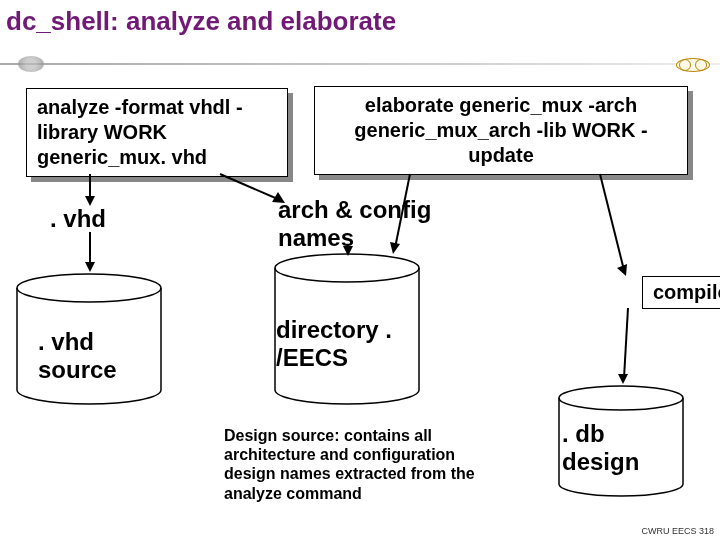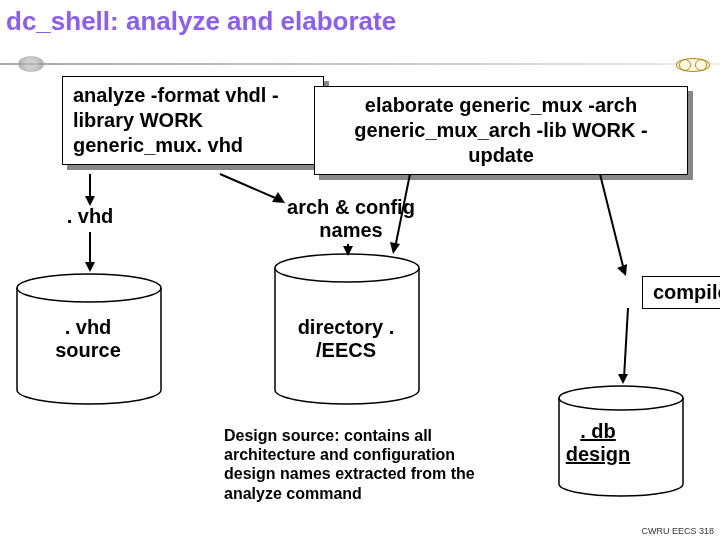--- a/index.html
+++ b/index.html
@@ -11,21 +11,21 @@
     background: #fff;
     position: relative;
     overflow: hidden;
   }
   .title {
     position: absolute;
     left: 6px;
     top: 6px;
     font-size: 26px;
     font-weight: bold;
-    color: #8b5cf6;
+    color: #701a75;
   }
   .hr-decor {
     position: absolute;
     left: 0;
     top: 56px;
     width: 720px;
     height: 16px;
   }
   .hr-line {
     position: absolute;
@@ -63,28 +63,27 @@
   .shadowbox {
     position: absolute;
     background: #fff;
     border: 1.5px solid #000;
     box-shadow: 5px 5px 0 #888;
     font-size: 20px;
     font-weight: bold;
     padding: 6px 10px;
     line-height: 1.25;
   }
-  .box-analyze { left: 26px; top: 76px; width: 240px; margin-left: 36px; }
+  .box-analyze { left: 26px; top: 88px; width: 240px; }
   .box-elaborate { left: 314px; top: 86px; width: 352px; text-align: center; }
 
   .label {
     position: absolute;
-    font-size: 20px;
+    font-size: 24px;
     font-weight: bold;
-    text-align: center;
     line-height: 1.15;
   }
 
   .plainbox {
     position: absolute;
     background: #fff;
     border: 1.5px solid #000;
     font-size: 20px;
     font-weight: bold;
     padding: 4px 10px;
@@ -125,29 +124,29 @@
   <div class="knot"></div>
   <div class="eye"></div>
 </div>
 
 <div class="shadowbox box-analyze">analyze -format vhdl -library WORK generic_mux. vhd</div>
 
 <div class="shadowbox box-elaborate">elaborate generic_mux -arch generic_mux_arch -lib WORK -update</div>
 
 <div class="label" style="left:50px; top:205px; width:80px;">. vhd</div>
 
-<div class="label" style="left:266px; top:196px; width:170px;">arch &amp; config names</div>
+<div class="label" style="left:278px; top:196px; width:170px;">arch &amp; config names</div>
 
 <div class="plainbox box-compile">compile</div>
 
-<div class="label" style="left:38px; top:316px; width:100px;">. vhd source</div>
+<div class="label" style="left:38px; top:328px; width:100px;">. vhd source</div>
 
 <div class="label" style="left:276px; top:316px; width:140px;">directory . /EECS</div>
 
-<div class="label" style="left:548px; top:420px; width:100px;text-decoration:underline;">. db design</div>
+<div class="label" style="left:562px; top:420px; width:100px;">. db design</div>
 
 <div class="cyl" style="left:14px; top:272px;">
   <svg width="150" height="140">
     <ellipse cx="75" cy="16" rx="72" ry="14" fill="#fff" stroke="#000" stroke-width="1.5"></ellipse>
     <line x1="3" y1="16" x2="3" y2="118" stroke="#000" stroke-width="1.5"></line>
     <line x1="147" y1="16" x2="147" y2="118" stroke="#000" stroke-width="1.5"></line>
     <path d="M3 118 A72 14 0 0 0 147 118" fill="none" stroke="#000" stroke-width="1.5"></path>
   </svg>
 </div>
 

